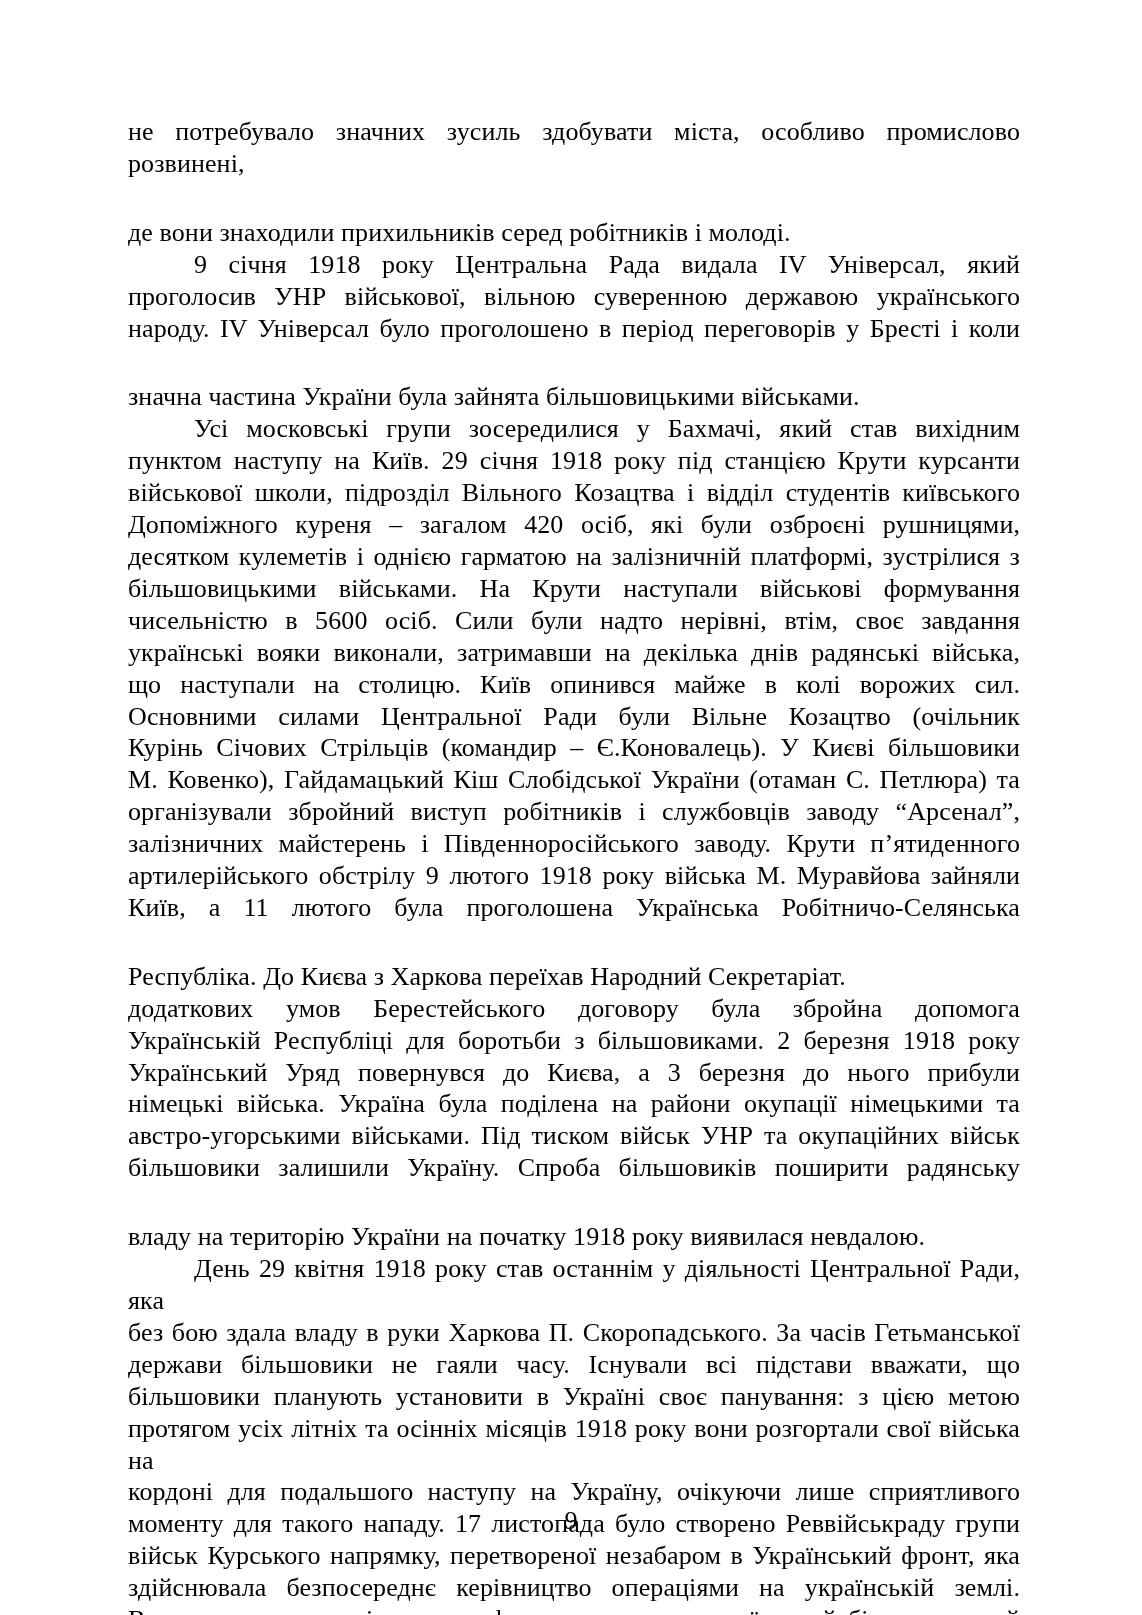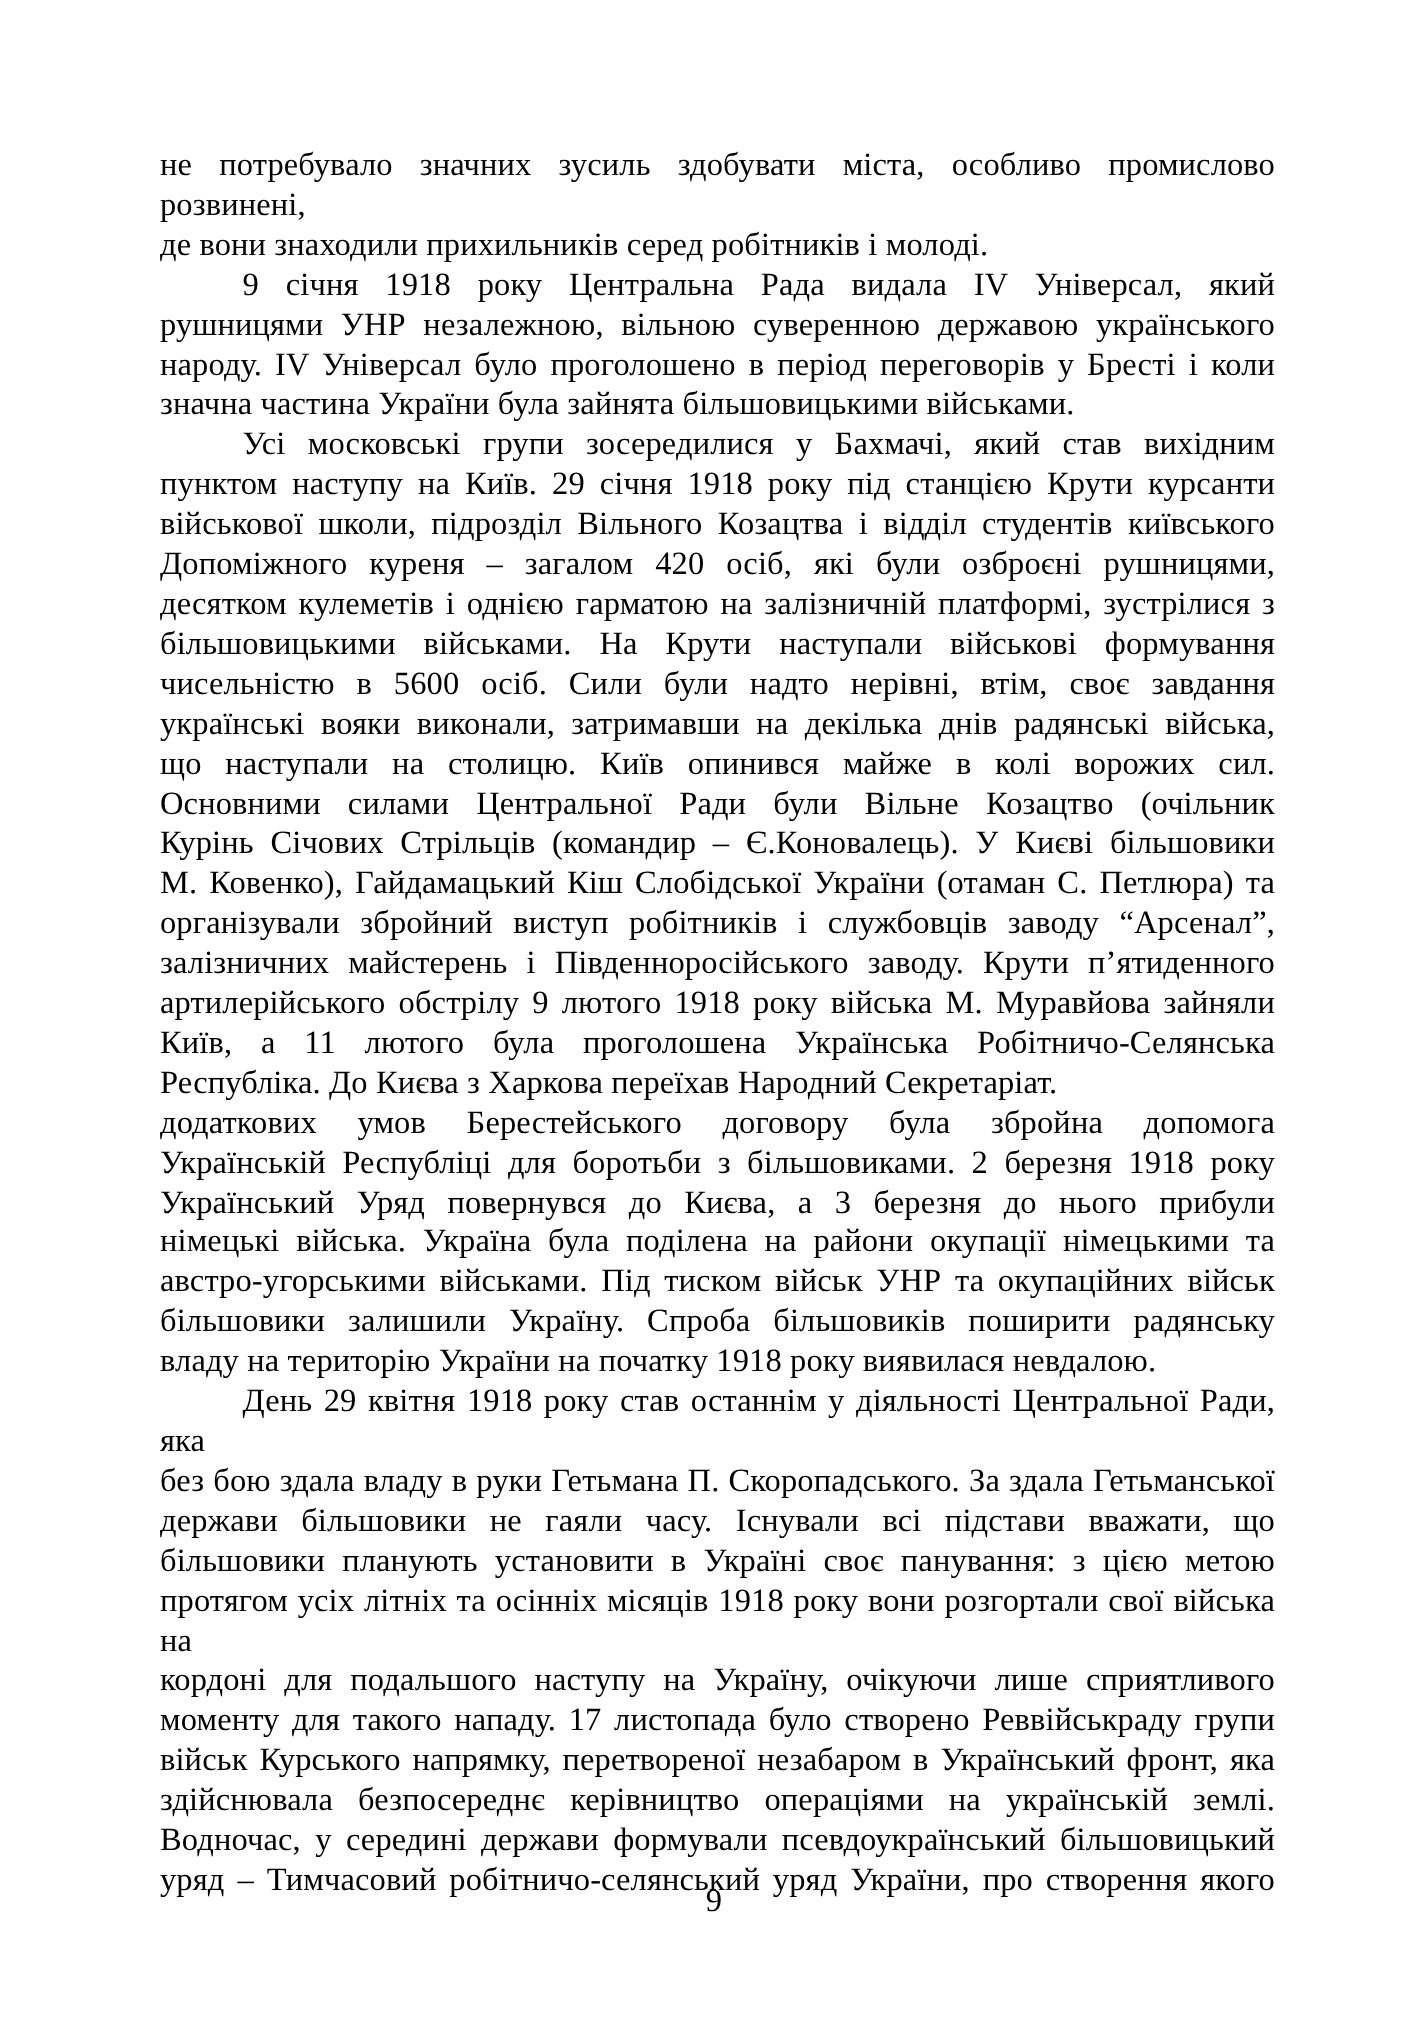--- a/index.html
+++ b/index.html
@@ -32,20 +32,21 @@
     text-align: justify;
     text-align-last: justify;
     white-space: normal;
     letter-spacing: 0.1px;
   }
   .line.indent {
     text-indent: 66px;
   }
   .line.lastline {
     text-align-last: left;
+    margin-top: 37px;
   }
   .page-number {
     position: absolute;
     left: 0;
     top: 1505px;
     width: 1142px;
     text-align: center;
     font-size: 26px;
     line-height: 32px;
   }
@@ -54,21 +55,21 @@
 <body>
 
 <div class="page">
   <div class="text-block" id="text-block">
       <div class="paragraph">
         <div class="line">не потребувало значних зусиль здобувати міста, особливо промислово розвинені,</div>
         <div class="line lastline">де вони знаходили прихильників серед робітників і молоді.</div>
       </div>
       <div class="paragraph">
         <div class="line indent">9 січня 1918 року Центральна Рада видала IV Універсал, який</div>
-        <div class="line">рушницями УНР незалежною, вільною суверенною державою українського</div>
+        <div class="line">проголосив УНР військової, вільною суверенною державою українського</div>
         <div class="line">народу. IV Універсал було проголошено в період переговорів у Бресті і коли</div>
         <div class="line lastline">значна частина України була зайнята більшовицькими військами.</div>
       </div>
       <div class="paragraph">
         <div class="line indent">Усі московські групи зосередилися у Бахмачі, який став вихідним</div>
         <div class="line">пунктом наступу на Київ. 29 січня 1918 року під станцією Крути курсанти</div>
         <div class="line">військової школи, підрозділ Вільного Козацтва і відділ студентів київського</div>
         <div class="line">Допоміжного куреня – загалом 420 осіб, які були озброєні рушницями,</div>
         <div class="line">десятком кулеметів і однією гарматою на залізничній платформі, зустрілися з</div>
         <div class="line">більшовицькими військами. На Крути наступали військові формування</div>
@@ -88,21 +89,21 @@
         <div class="line">додаткових умов Берестейського договору була збройна допомога</div>
         <div class="line">Українській Республіці для боротьби з більшовиками. 2 березня 1918 року</div>
         <div class="line">Український Уряд повернувся до Києва, а 3 березня до нього прибули</div>
         <div class="line">німецькі війська. Україна була поділена на райони окупації німецькими та</div>
         <div class="line">австро-угорськими військами. Під тиском військ УНР та окупаційних військ</div>
         <div class="line">більшовики залишили Україну. Спроба більшовиків поширити радянську</div>
         <div class="line lastline">владу на територію України на початку 1918 року виявилася невдалою.</div>
       </div>
       <div class="paragraph">
         <div class="line indent">День 29 квітня 1918 року став останнім у діяльності Центральної Ради, яка</div>
-        <div class="line">без бою здала владу в руки Гетьмана П. Скоропадського. За здала Гетьманської</div>
+        <div class="line">без бою здала владу в руки Харкова П. Скоропадського. За часів Гетьманської</div>
         <div class="line">держави більшовики не гаяли часу. Існували всі підстави вважати, що</div>
         <div class="line">більшовики планують установити в Україні своє панування: з цією метою</div>
         <div class="line">протягом усіх літніх та осінніх місяців 1918 року вони розгортали свої війська на</div>
         <div class="line">кордоні для подальшого наступу на Україну, очікуючи лише сприятливого</div>
         <div class="line">моменту для такого нападу. 17 листопада було створено Реввійськраду групи</div>
         <div class="line">військ Курського напрямку, перетвореної незабаром в Український фронт, яка</div>
         <div class="line">здійснювала безпосереднє керівництво операціями на українській землі.</div>
         <div class="line">Водночас, у середині держави формували псевдоукраїнський більшовицький</div>
         <div class="line">уряд – Тимчасовий робітничо-селянський уряд України, про створення якого</div>
       </div>

